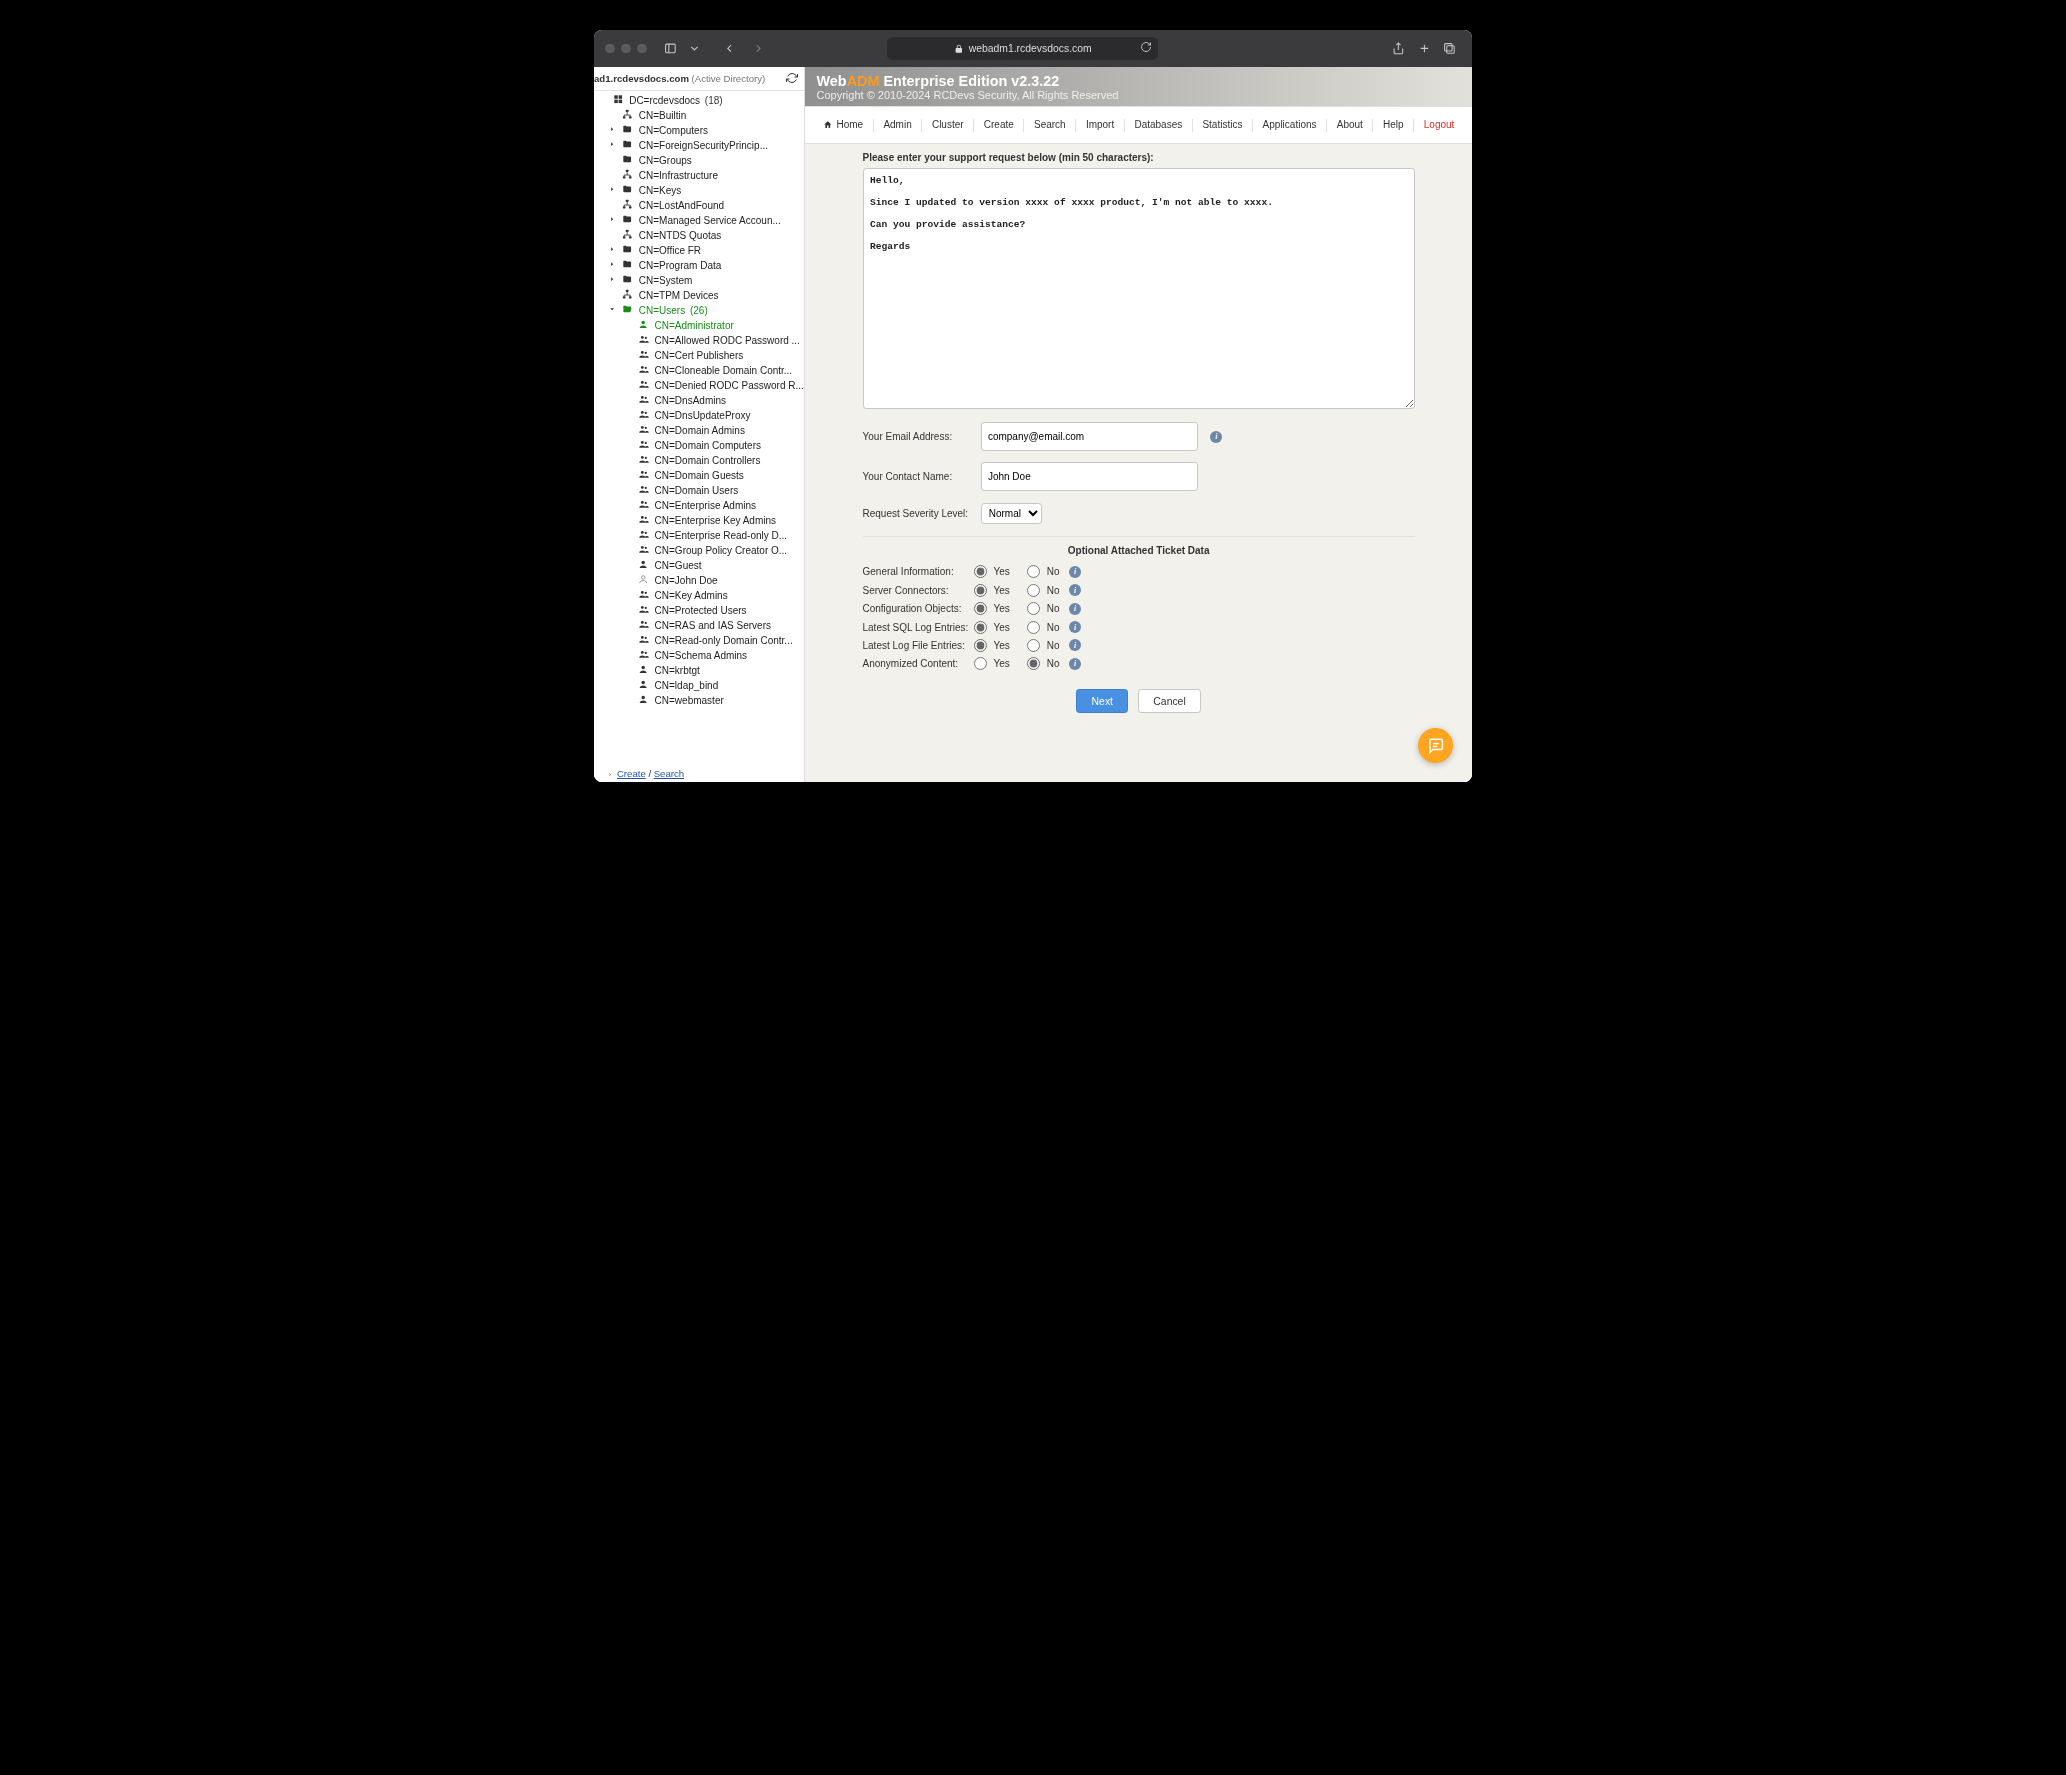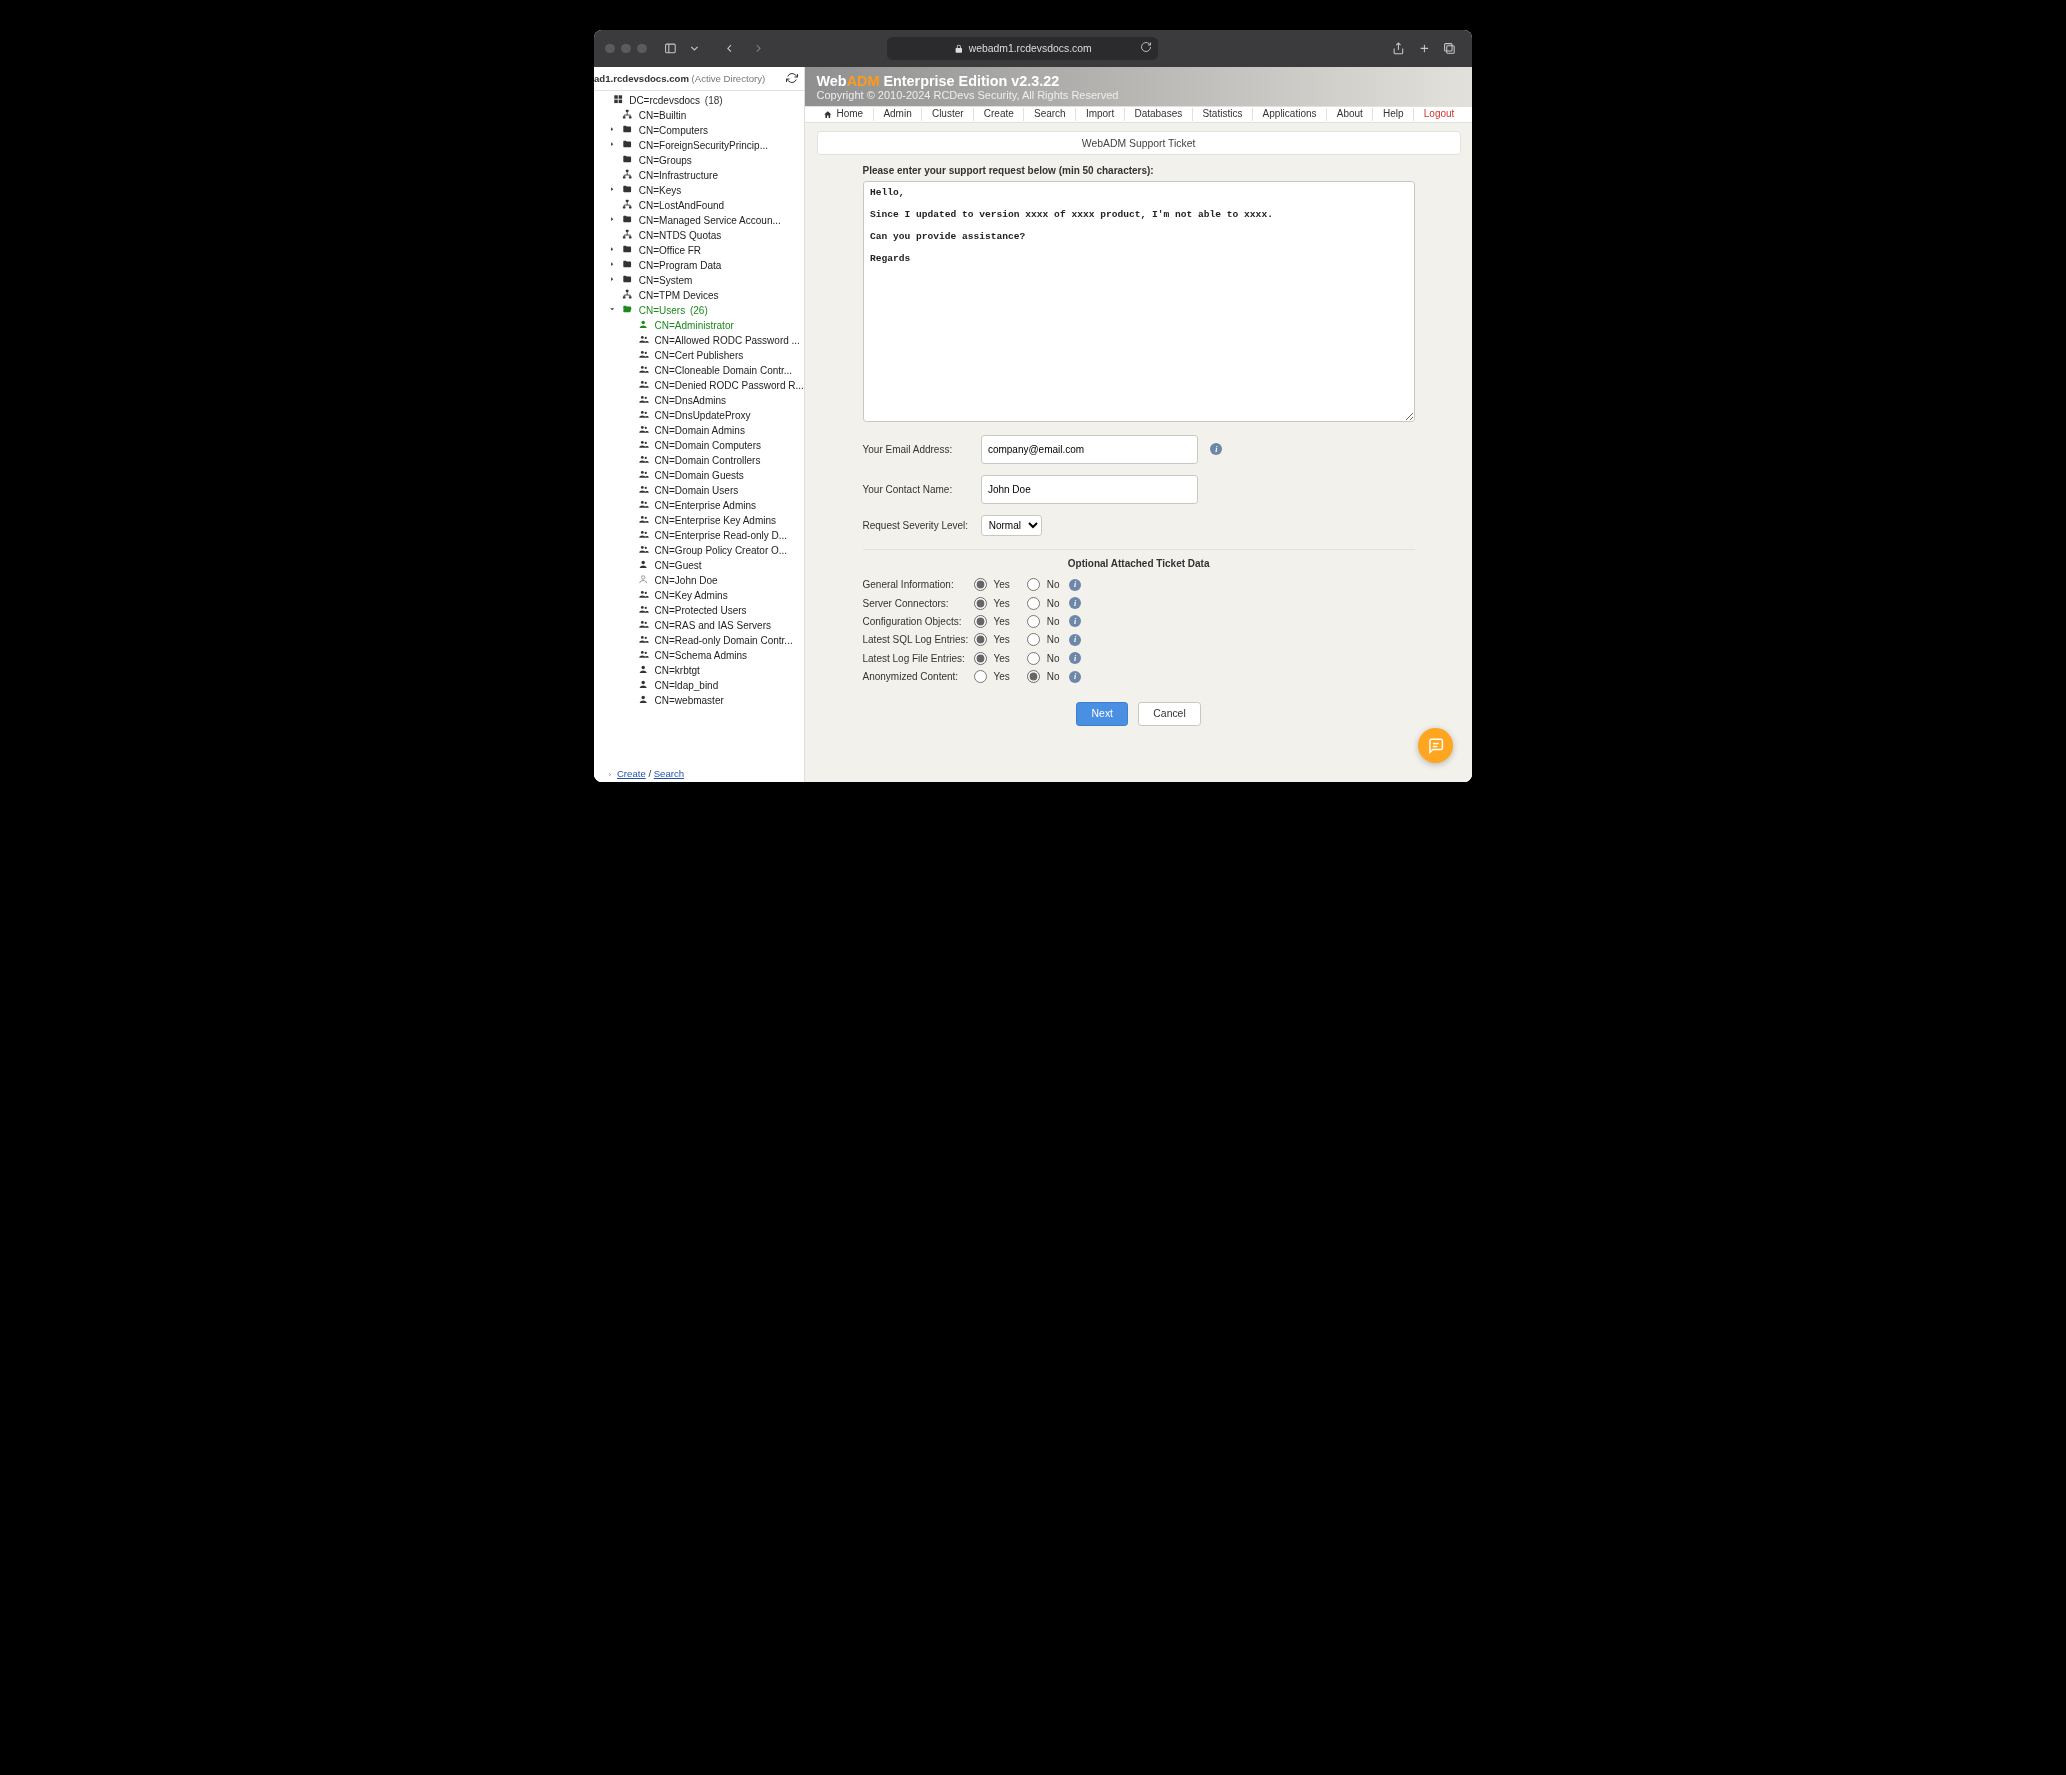--- a/index.html
+++ b/index.html
@@ -100,21 +100,21 @@
     padding: 6.4px 11.2px 4.8px 11.2px;
     color: #fff;
   }
   .brand-title { font-size: 14.4px; font-weight: 600; }
   .brand-title .adm { color: #ff9a1a; }
   .brand-sub { font-size: 11px; color: #eee; margin-top: 0; }
   .nav {
     background: #fff;
     border-top: 0.8px solid #e2e0da;
     border-bottom: 0.8px solid #e2e0da;
-    height: 17px;
+    height: 38px;
     display: flex; align-items: center;
     padding: 0 8px;
     gap: 0;
     font-size: 10px;
   }
   .nav-item {
     padding: 0 9.6px;
     height: 12.8px;
     line-height: 12.8px;
     border-right: 0.8px solid #e3e1db;
@@ -729,21 +729,20 @@
           <div class="nav-item">Import</div>
           <div class="nav-item">Databases</div>
           <div class="nav-item">Statistics</div>
           <div class="nav-item">Applications</div>
           <div class="nav-item">About</div>
           <div class="nav-item">Help</div>
           <div class="nav-item logout">Logout</div>
         </div>
 
       <div class="content">
-        <div class="panel-title">WebADM Support Ticket</div>
 
         <div class="form-area">
           <div class="form-heading">Please enter your support request below (min 50 characters):</div>
           <textarea class="request" id="reqText" style="">Hello,
 
 Since I updated to version xxxx of xxxx product, I'm not able to xxxx.
 
 Can you provide assistance?
 
 Regards</textarea>

